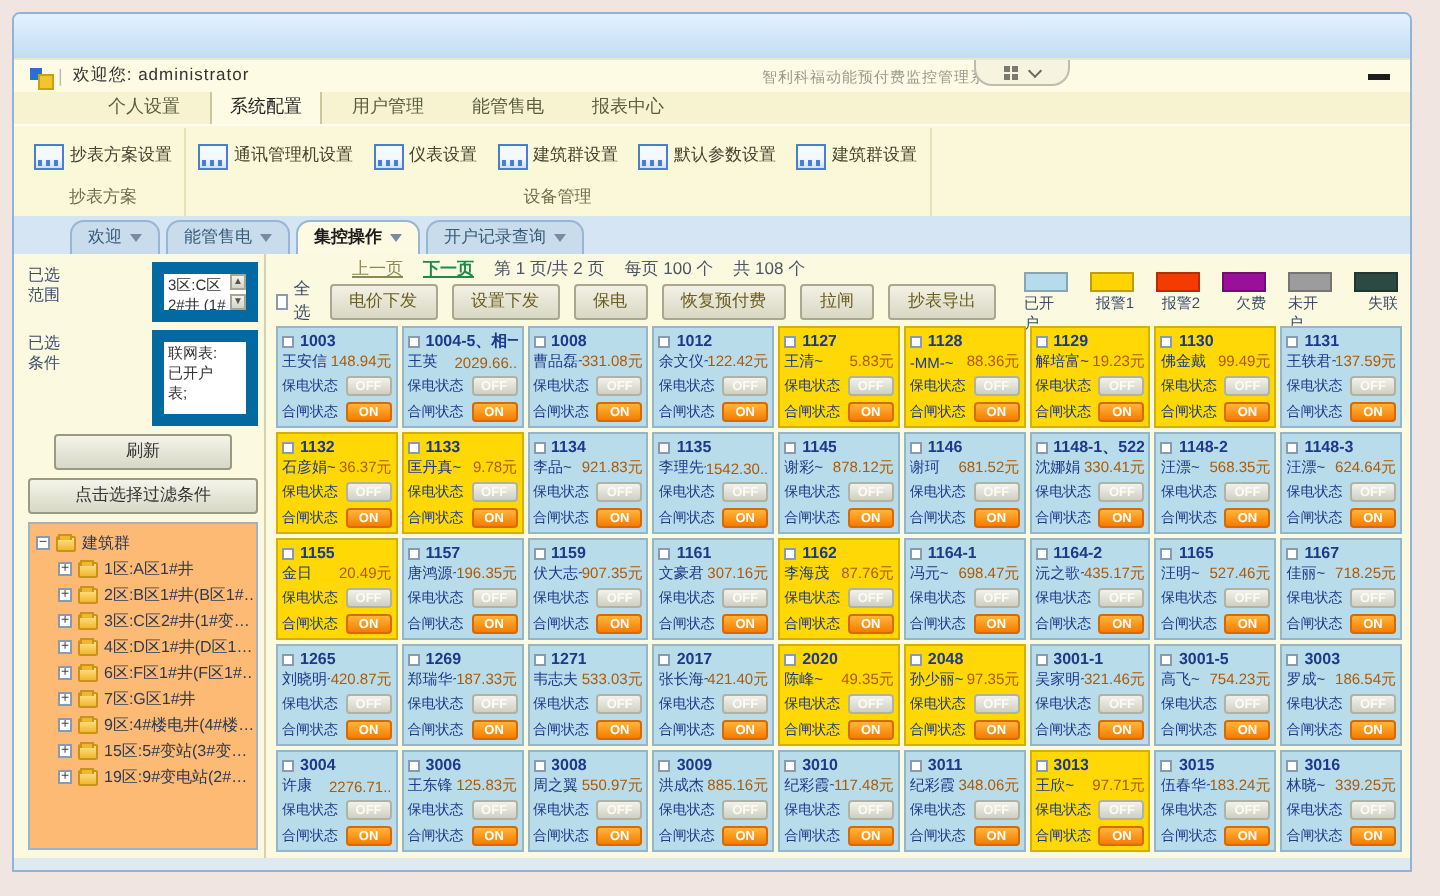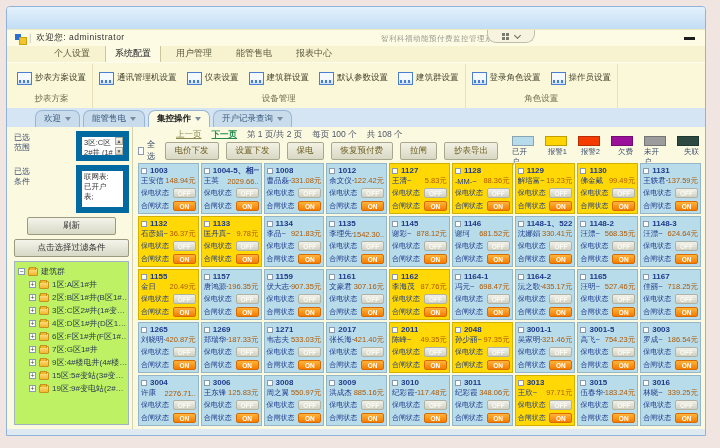--- a/index.html
+++ b/index.html
@@ -61,21 +61,21 @@
   .sb-box { flex:1; background:#fff; border:6px solid #0369a1; font-size:7.5px; color:#333;
     padding:1px 8px 1px 2px; line-height:1.3; overflow:hidden; position:relative;margin-left:40px; }
   .sb-box.h1 { height:30px; } .sb-box.h2 { height:48px; }
   .sb-scroll { position:absolute; right:0; top:0; bottom:0; width:8px; display:flex; flex-direction:column;
     justify-content:space-between; }
   .sb-scroll i { height:8px; background:linear-gradient(#f4f4ee,#d3d3c6); border:1px solid #a7a794;
     font-style:normal; font-size:5px; color:#555; text-align:center; line-height:6px; }
   .sb-btn { background:linear-gradient(#f4f4ea,#d8d8c6); border:1px solid #9a9a82; border-radius:2px;
     font-size:8.5px; color:#333; text-align:center; padding:2px 0; cursor:default; }
   .sb-btn.refresh { width:78%; align-self:center; }
-  .tree { flex:1; background:#bef264; border:1px solid #9fb3c6; padding:3px 1px 3px 3px; overflow:hidden; }
+  .tree { flex:1; background:#fdba74; border:1px solid #9fb3c6; padding:3px 1px 3px 3px; overflow:hidden; }
   .tree-item { display:flex; align-items:center; gap:3px; height:13px; font-size:8px; color:#2a3a52;
     white-space:nowrap; overflow:hidden; cursor:default; }
   .tree-item.lv1 { padding-left:11px; }
   .expander { flex:0 0 auto; width:7px; height:7px; border:1px solid #8a9ab0; background:#fff; font-size:7px;
     line-height:5px; text-align:center; color:#444; }
   .folder-icon { flex:0 0 auto; width:10px; height:8px; background:linear-gradient(#ffe18a,#f2b72e);
     border:1px solid #c8931a; border-radius:1px; position:relative; }
   .folder-icon::before { content:""; position:absolute; left:0; top:-2px; width:5px; height:2px;
     background:#f2b72e; border:1px solid #c8931a; border-bottom:none; }
 
@@ -174,33 +174,20 @@
           <span class="rib-btn">
     <span class="rib-icon"></span>
     <span class="rib-btn-label">默认参数设置</span>
   </span>
           <span class="rib-btn">
     <span class="rib-icon"></span>
     <span class="rib-btn-label">建筑群设置</span>
   </span>
         </div>
     <div class="rib-group-label">设备管理</div>
-  </div>
-      <div class="rib-group">
-    <div class="rib-buttons">
-          <span class="rib-btn">
-    <span class="rib-icon"></span>
-    <span class="rib-btn-label">登录角色设置</span>
-  </span>
-          <span class="rib-btn">
-    <span class="rib-icon"></span>
-    <span class="rib-btn-label">操作员设置</span>
-  </span>
-        </div>
-    <div class="rib-group-label">角色设置</div>
   </div>
     </div>
 
   <div class="tabstrip">
       <span class="tab">
     <span class="tab-label">欢迎</span>
     <span class="tab-arrow"></span>
   </span>
       <span class="tab">
     <span class="tab-label">能管售电</span>
@@ -897,21 +884,21 @@
       <span class="st-btn off">OFF</span>
     </div>
     <div class="card-status">
       <span class="st-label">合闸状态</span>
       <span class="st-btn on">ON</span>
     </div>
   </div>
           <div class="card yellow">
     <div class="card-head">
       <span class="cb"></span>
-      <span class="room">2011</span>
+      <span class="room">2020</span>
     </div>
     <div class="card-name">
       <span class="cname">陈峰~</span>
       <span class="bal">49.35元</span>
     </div>
     <div class="card-status">
       <span class="st-label">保电状态</span>
       <span class="st-btn off">OFF</span>
     </div>
     <div class="card-status">

